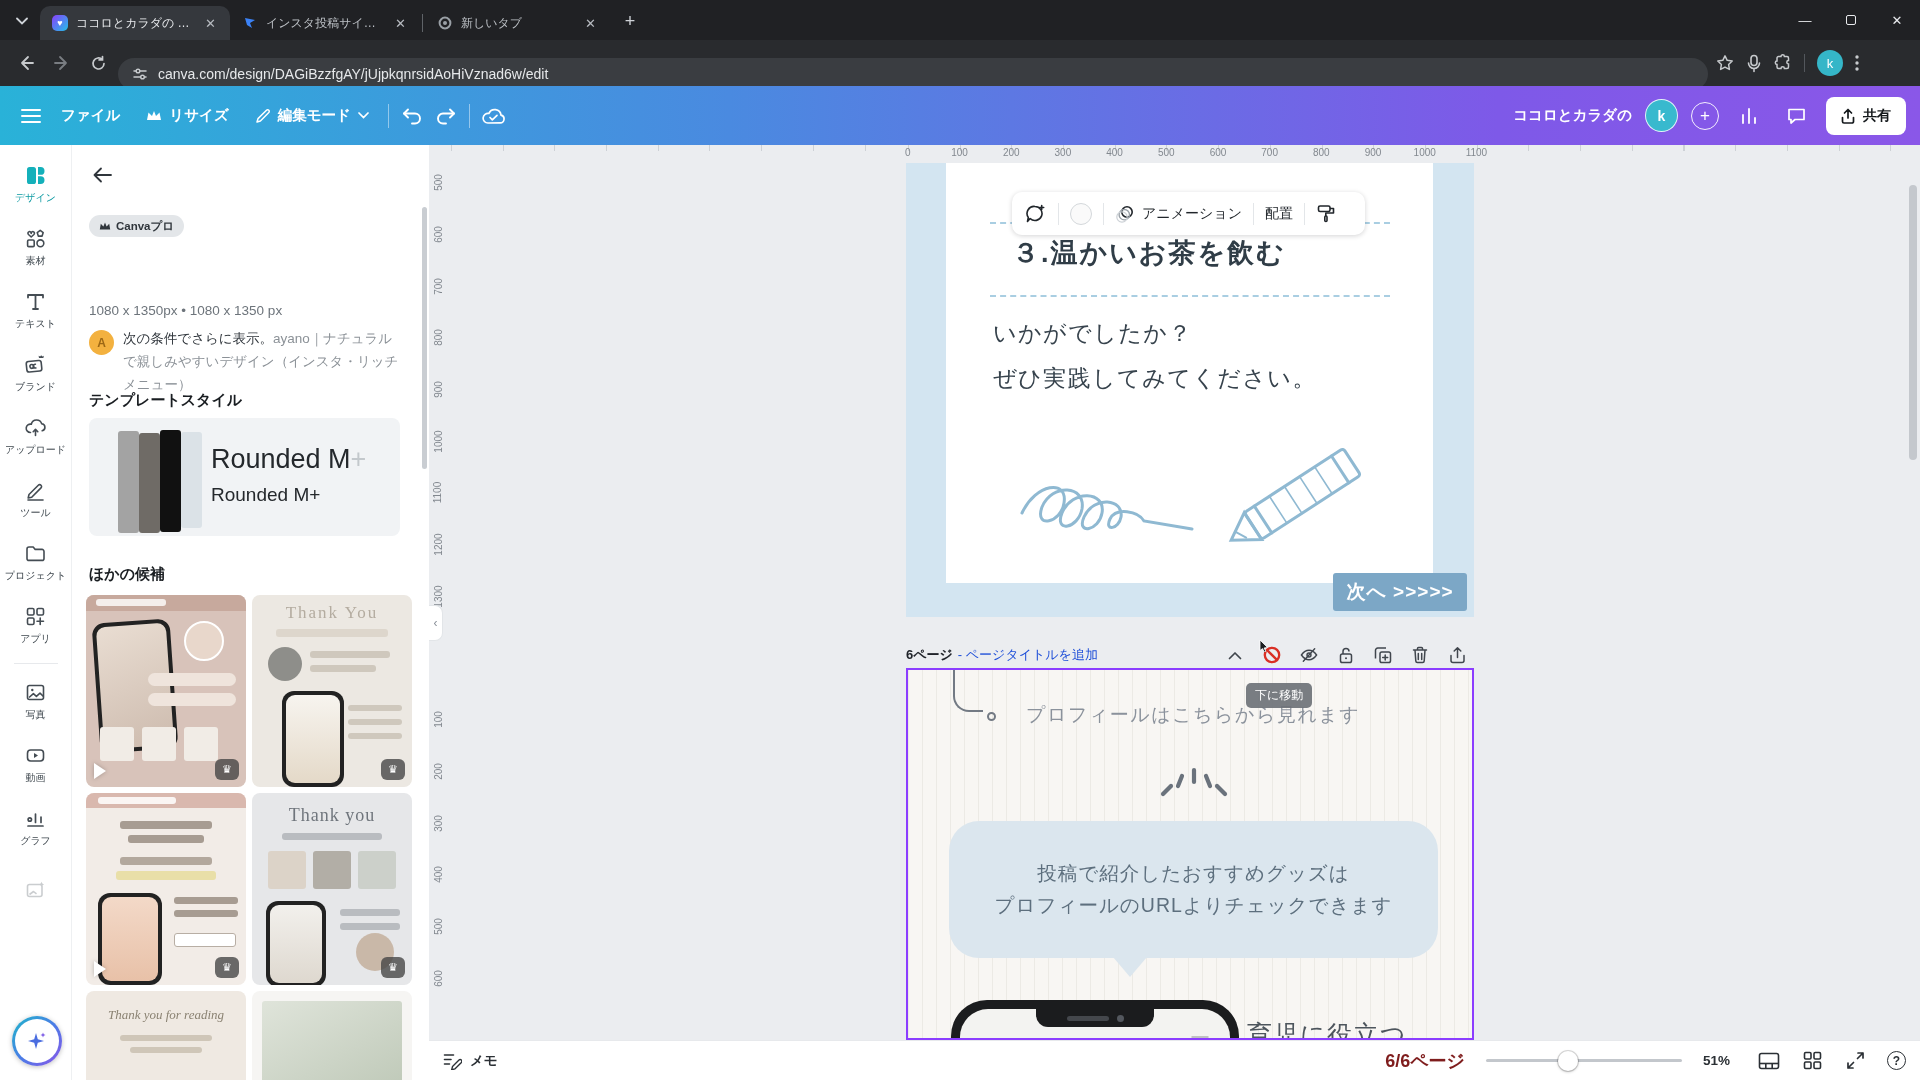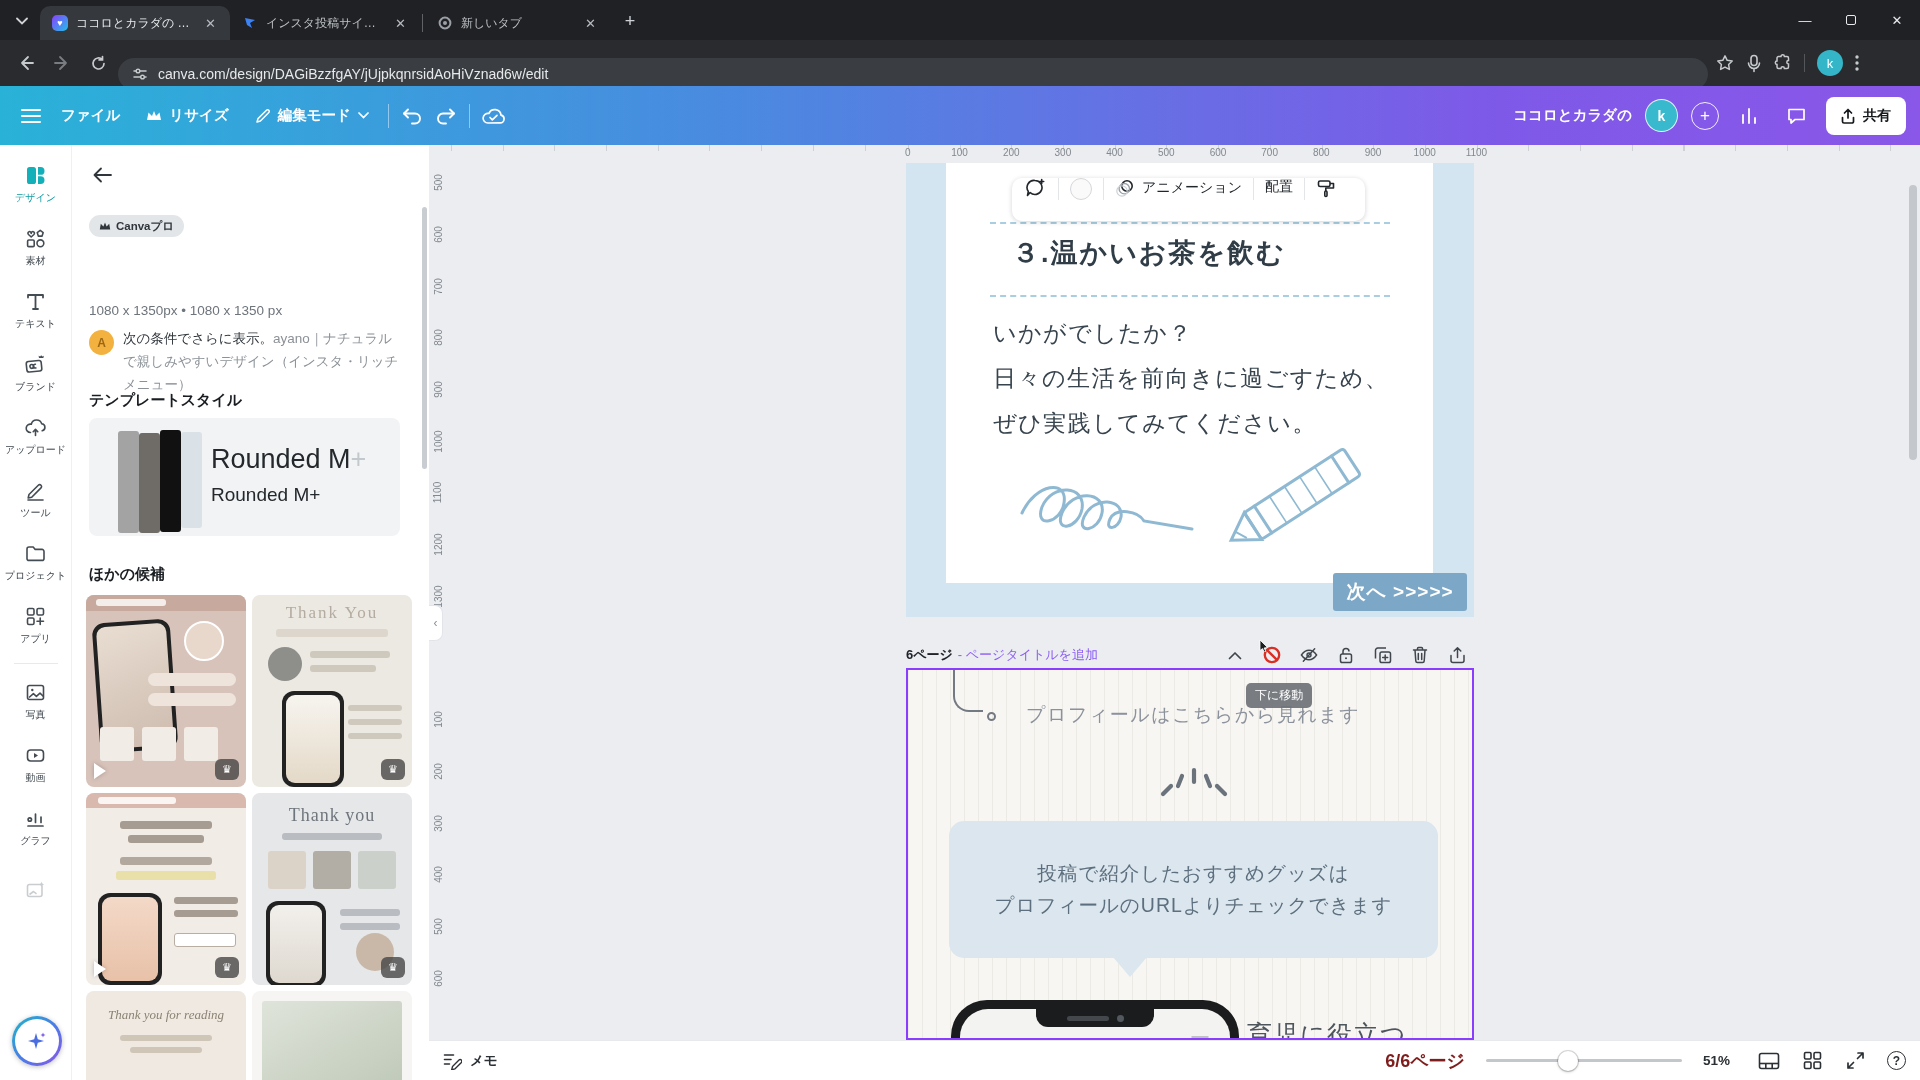--- a/index.html
+++ b/index.html
@@ -101,42 +101,42 @@
   .page5{position:absolute;left:477px;top:18px;width:568px;height:454px;background:#d3e5f1;overflow:hidden;}
   .p5-card{position:absolute;left:40px;top:0;width:487px;height:420px;background:#fff;}
   .p5-dash{position:absolute;left:84px;width:400px;border-top:2px dashed #a9cee2;}
   .p5-heading{position:absolute;left:106px;top:72px;font-size:27px;font-weight:600;color:#303d47;letter-spacing:2px;}
   .p5-body{position:absolute;left:87px;top:155px;}
   .p5-body div{font-size:23px;color:#37434d;letter-spacing:1.5px;height:45px;}
   .p5-doodle{position:absolute;left:110px;top:272px;}
   .next-btn{position:absolute;left:427px;top:410px;width:134px;height:38px;background:#7ca7c6;color:#fff;font-size:19px;font-weight:700;letter-spacing:1px;display:flex;align-items:center;justify-content:center;border-radius:3px;}
 
   
-  .el-toolbar{position:absolute;left:583px;top:33px;width:353px;height:43px;background:#fff;border-radius:10px;box-shadow:0 1px 5px rgba(14,19,24,.18);display:flex;align-items:flex-start;padding:0 13px;gap:11px;z-index:8;color:#21262b;}
+  .el-toolbar{position:absolute;left:583px;top:47px;width:353px;height:43px;background:#fff;border-radius:10px;box-shadow:0 1px 5px rgba(14,19,24,.18);display:flex;align-items:center;padding:0 13px;gap:11px;z-index:8;color:#21262b;}
   .el-sep{width:1px;height:22px;background:#e3e6e9;}
   .el-lbl{font-size:14px;font-weight:500;white-space:nowrap;}
   .doc-color{width:22px;height:22px;border-radius:50%;background:#fafafa;border:1.5px solid #d4d8db;}
 
   
   .p6-head{position:absolute;left:477px;top:498px;width:568px;height:24px;display:flex;align-items:center;z-index:4;}
   .p6-head .ph-label{font-size:13px;color:#20242a;font-weight:700;white-space:nowrap;}
-  .p6-head .ph-placeholder{font-size:13px;color:#8b5cf6;margin-left:5px;white-space:nowrap;}
+  .p6-head .ph-placeholder{font-size:13px;color:#1d4ed8;margin-left:5px;white-space:nowrap;}
   .p6-icons{margin-left:auto;display:flex;align-items:center;gap:19px;margin-right:8px;color:#40464d;}
   .p6-icons .pi{width:18px;height:18px;display:flex;align-items:center;justify-content:center;}
   .blocked{position:relative;width:20px;height:20px;}
   .tooltip{position:absolute;left:817px;top:538px;background:rgba(110,114,120,.92);color:#fff;font-size:12px;padding:4px 9px;border-radius:5px;z-index:9;white-space:nowrap;}
 
   
   .page6{position:absolute;left:477px;top:523px;width:568px;height:372px;border:2.5px solid #8b3dff;overflow:hidden;
     background:repeating-linear-gradient(90deg,#eceae5 0 1px,#f8f6f3 1px 14px);}
   .connector{position:absolute;left:45px;top:-4px;width:30px;height:46px;border-left:2px solid #737a84;border-bottom:2px solid #737a84;border-bottom-left-radius:16px;}
   .connector-dot{position:absolute;left:79px;top:42px;width:9px;height:9px;border:2px solid #737a84;border-radius:50%;background:transparent;}
   .p6-note{position:absolute;left:118px;top:32px;font-size:19px;color:#8b929c;letter-spacing:1.5px;}
   .p6-emph{position:absolute;left:248px;top:96px;}
-  .p6-bubble{position:absolute;left:41px;top:151px;width:489px;height:137px;background:#dbe6ee;border-radius:15px;display:flex;flex-direction:column;align-items:center;justify-content:center;gap:5px;}
+  .p6-bubble{position:absolute;left:41px;top:151px;width:489px;height:137px;background:#dbe6ee;border-radius:30px;display:flex;flex-direction:column;align-items:center;justify-content:center;gap:5px;}
   .p6-bubble div{font-size:19.5px;color:#5d6f7e;letter-spacing:1px;}
   .bubble-tail{position:absolute;left:205px;top:287px;width:0;height:0;border-left:17px solid transparent;border-right:17px solid transparent;border-top:20px solid #dbe6ee;}
   .p6-phone{position:absolute;left:43px;top:330px;width:288px;height:80px;background:#1b1c1e;border-radius:36px 36px 0 0;}
   .p6-phone .scrn{position:absolute;left:9px;right:9px;top:9px;bottom:0;background:#f3f3f1;border-radius:28px 28px 0 0;}
   .p6-phone .notch{position:absolute;left:50%;transform:translateX(-50%);top:9px;width:118px;height:18px;background:#1b1c1e;border-radius:0 0 12px 12px;display:flex;align-items:center;justify-content:center;gap:8px;}
   .p6-phone .spk{width:42px;height:5px;border-radius:3px;background:#44474c;}
   .p6-phone .cam{width:7px;height:7px;border-radius:50%;background:#53575e;}
   .p6-side{position:absolute;left:339px;top:348px;font-size:25px;color:#4d555d;letter-spacing:1.5px;}
 
   
@@ -633,21 +633,20 @@
         </div>
     </div>
 
     <section class="page5">
       <div class="p5-card"></div>
       <div class="p5-dash" style="top:59px;"></div>
       <div class="p5-heading">３.温かいお茶を飲む</div>
       <div class="p5-dash" style="top:132px;"></div>
       <div class="p5-body">
           <div>いかがでしたか？</div>
-          <div>日々の生活を前向きに過ごすため、</div>
           <div>ぜひ実践してみてください。</div>
         </div>
       <div class="p5-doodle">
         <svg width="372" height="112" viewBox="0 0 372 112">
           <g fill="none" stroke="#8fb9d2" stroke-width="3" stroke-linecap="round">
             <path d="M6 78 C 20 48, 52 44, 48 68 C 45 88, 18 94, 26 72 C 36 48, 70 50, 66 74 C 62 94, 38 98, 46 78 C 56 54, 90 56, 86 78 C 83 96, 60 100, 68 82 C 78 60, 108 64, 105 82 C 103 94, 88 97, 94 84 C 100 72, 122 76, 128 86 L 176 94"></path>
             <g transform="rotate(-33 240 70)">
               <path d="M200 86 L226 70 L226 102 Z"></path>
               <path d="M208 81 L214 92" stroke-width="2"></path>
               <rect x="226" y="70" width="118" height="32" rx="3"></rect>

